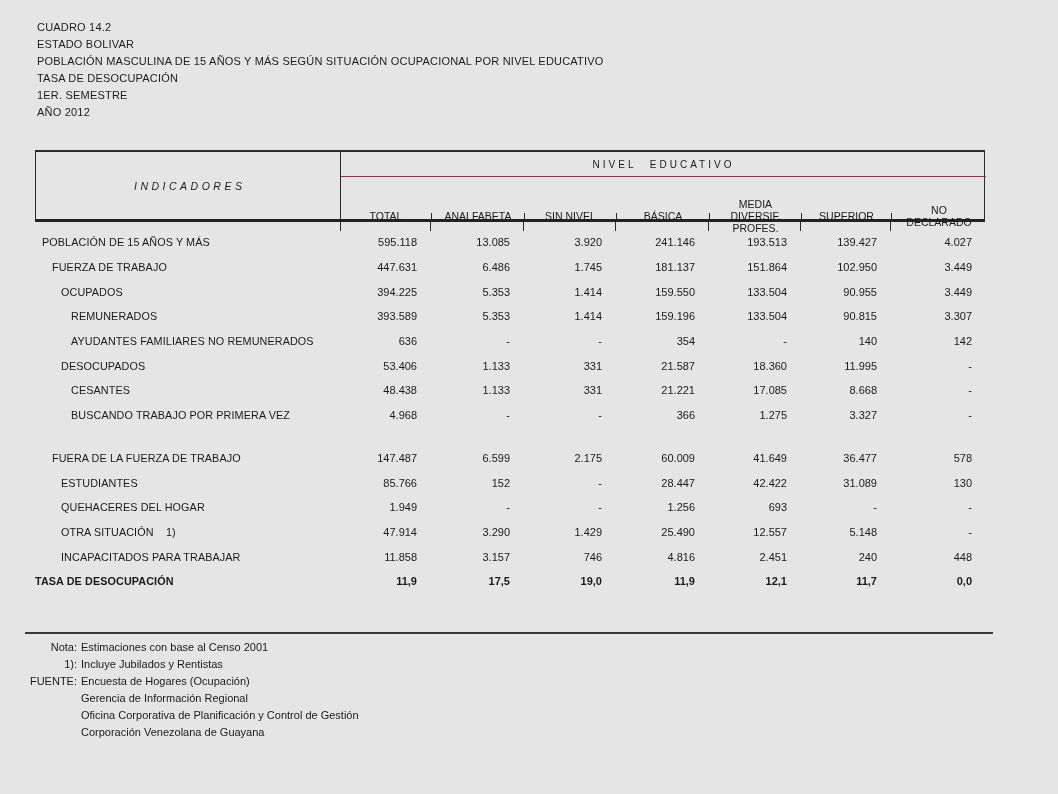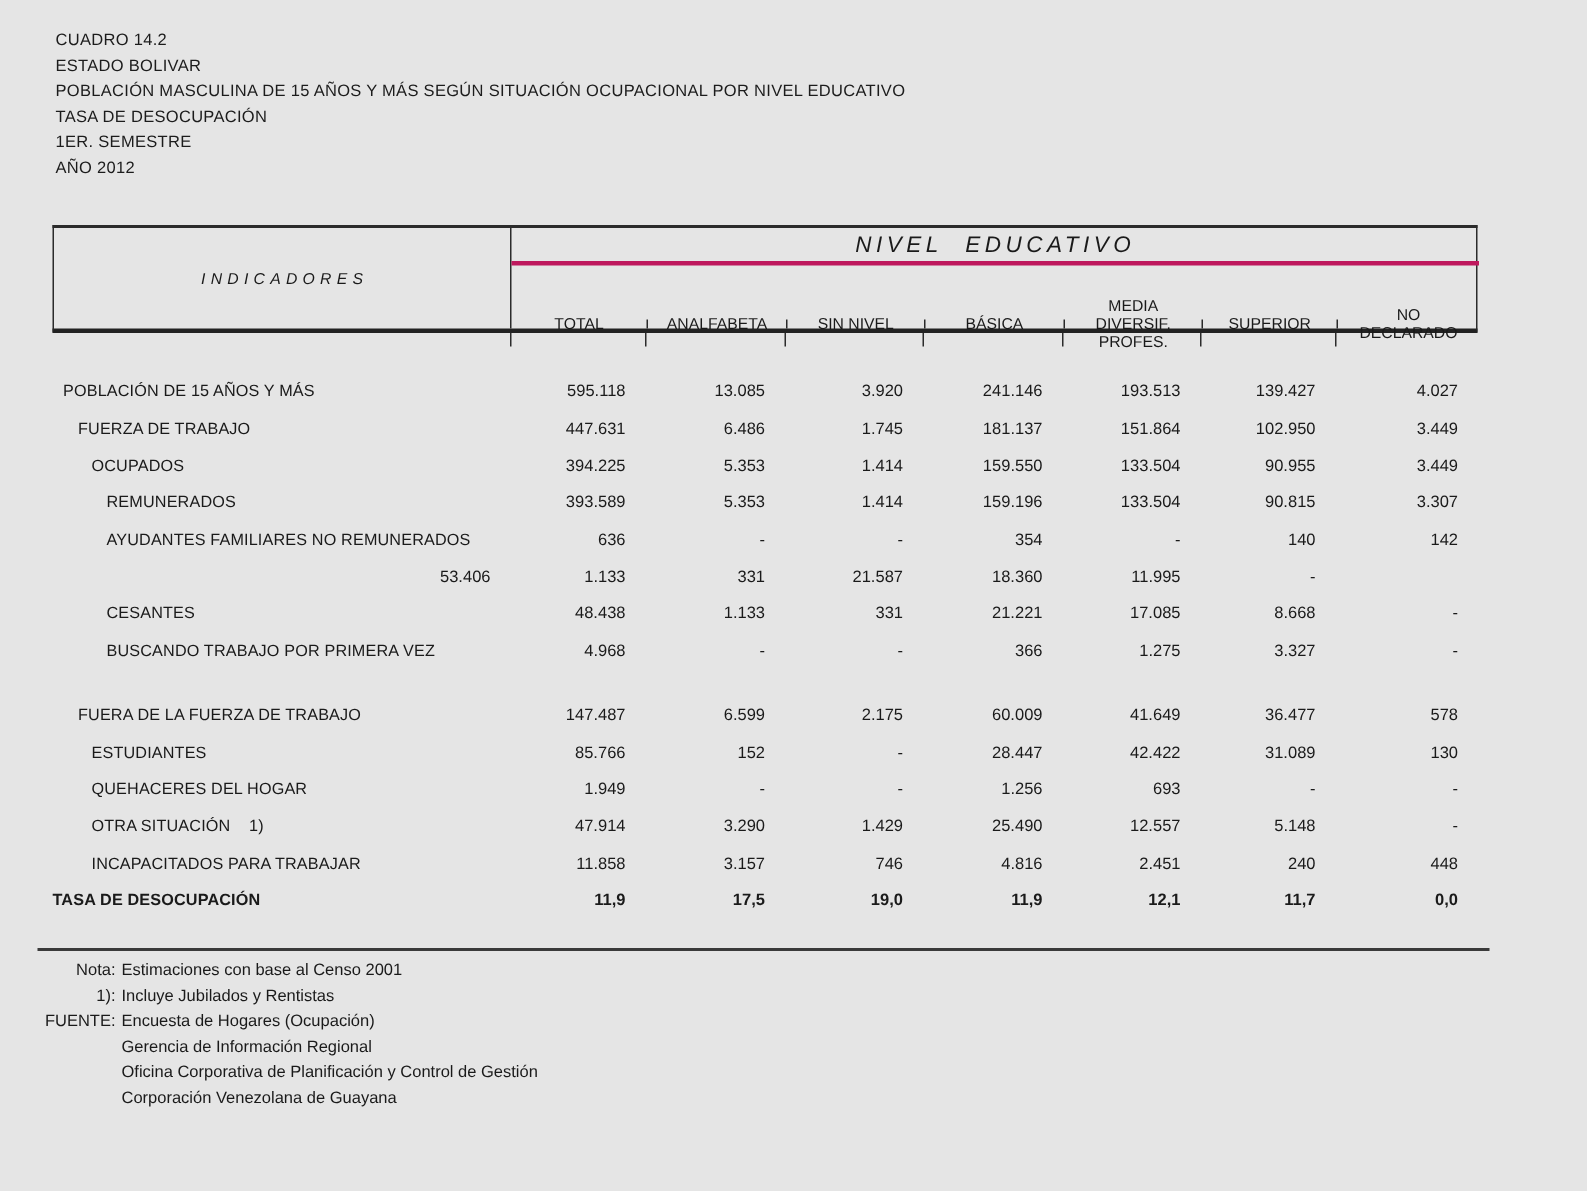--- a/index.html
+++ b/index.html
@@ -33,41 +33,41 @@
     border-bottom: 3px solid #222;
   }
   .cell-indicadores {
     grid-row: 1 / 3; grid-column: 1;
     border-right: 1.5px solid #2b2b2b;
     display: flex; align-items: center; justify-content: center;
     font-size: 10.5px; letter-spacing: 3.5px; text-indent: 3.5px; font-style: italic;
   }
   .cell-nivel {
     grid-row: 1; grid-column: 2 / 9;
-    border-bottom: 3px solid #be185d;
+    border-bottom: 1px solid #be185d;
     display: flex; align-items: center; justify-content: center;
-    font-size: 15px; letter-spacing: 3px; word-spacing: 8px; font-style: italic;
+    font-size: 10px; letter-spacing: 3px; word-spacing: 8px;
   }
   .col-head {
     grid-row: 2;
     display: flex; align-items: center; justify-content: center;
     text-align: center;
     font-size: 10.5px; line-height: 12px;
     white-space: pre-line;
     border-left: 1px solid #2b2b2b;
     margin-top: 36px;
   }
   .col-head.first { border-left: none; }
 
   .tick {
     position: absolute; top: 72px; width: 1px; height: 9px;
     background: #2b2b2b;
   }
 
-  .tbody { margin-top: 27px; }
+  .tbody { margin-top: 8px; }
   .trow {
     display: grid;
     grid-template-columns: 305px 90px 93px 92px 93px 92px 90px 95px;
     height: 24.7px;
     align-items: center;
   }
   .trow.gap { margin-top: 18px; }
   .trow.bold { font-weight: bold; }
   .row-label { font-size: 10.8px; white-space: pre; letter-spacing: 0.1px; }
   .indent-0 { padding-left: 0; }
@@ -171,20 +171,21 @@
           <div class="row-label indent-4">AYUDANTES FAMILIARES NO REMUNERADOS</div>
           <div class="val">636</div>
           <div class="val">-</div>
           <div class="val">-</div>
           <div class="val">354</div>
           <div class="val">-</div>
           <div class="val">140</div>
           <div class="val">142</div>
         </div>
         <div class="trow">
+          <div class="row-label indent-3">DESOCUPADOS</div>
           <div class="val">53.406</div>
           <div class="val">1.133</div>
           <div class="val">331</div>
           <div class="val">21.587</div>
           <div class="val">18.360</div>
           <div class="val">11.995</div>
           <div class="val">-</div>
         </div>
         <div class="trow">
           <div class="row-label indent-4">CESANTES</div>

